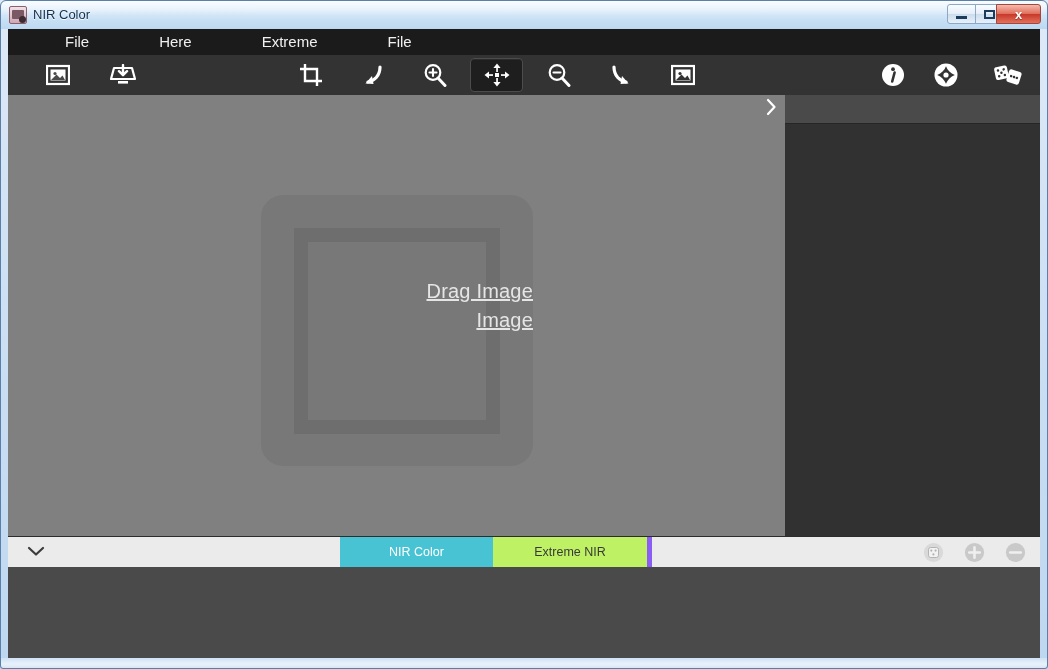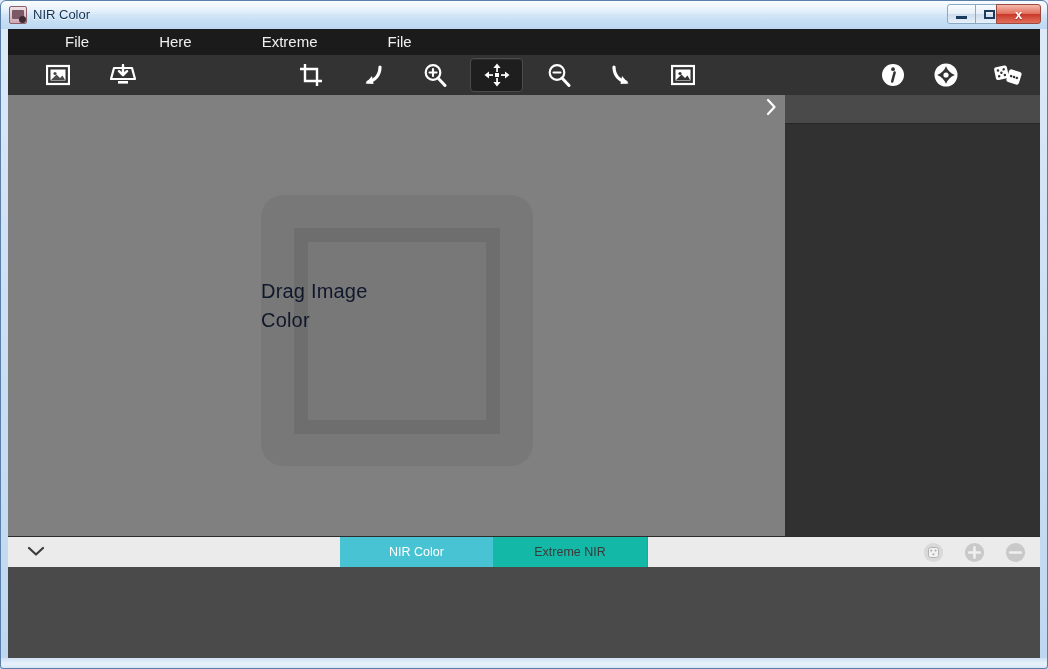--- a/index.html
+++ b/index.html
@@ -154,25 +154,26 @@
   }
   #dropzone .frame {
     position:absolute; left:33px; top:33px;
     width:206px; height:206px;
     border:14px solid #6e6e6e;
     box-sizing:border-box;
     background:#787878;
   }
   #dropzone .dz-text {
     position:absolute; left:0; right:0; top:82px;
-    text-align:left;
-    color:#0f172a;
+    text-align:right;
+    color:#e5e5e5;
     font-size:20px;
     line-height:29px;
     letter-spacing:.2px;
+    text-decoration:underline;
   }
 
   
   #rightpanel {
     position:absolute; left:777px; top:66px; width:255px; height:441px;
     background:#313131;
   }
   #rightpanel .rp-header {
     position:absolute; left:0; top:0; width:255px; height:29px;
     background:#4a4a4a;
@@ -198,22 +199,22 @@
   }
   #tabs {
     position:absolute; left:332px; top:0px; height:30px;
     display:flex; align-items:stretch;
   }
   .tab {
     display:flex; align-items:center; justify-content:center;
     font-size:12.5px;
     padding:0 20px;
     color:#3a3a3a;
-    background:#14b8a6;
-    border-right:1px solid #8b5cf6;
+    background:#bef264;
+    border-right:5px solid #8b5cf6;
     cursor:default;
     min-width:72px;
   }
   .tab.active {
     background:#47c3d3;
     color:#ffffff;
     border-right:none;
   }
   #tabtail {
     position:absolute; left:332px; top:30px; width:113px; height:4px;
@@ -429,21 +430,21 @@
           <svg width="12" height="18" viewBox="0 0 12 18">
             <path d="M3 2 L9.5 9 L3 16" fill="none" stroke="#ffffff" stroke-width="2.2" stroke-linecap="round" stroke-linejoin="round"></path>
           </svg>
         </span>
       </div>
 
       <div id="dropzone">
         <div class="frame"></div>
         <div class="dz-text">
           <div>Drag Image</div>
-          <div>Color</div>
+          <div>Image</div>
         </div>
       </div>
 
     </div>
 
     <div id="rightpanel">
       <div class="rp-header"></div>
       <div class="rp-body"></div>
     </div>
 

